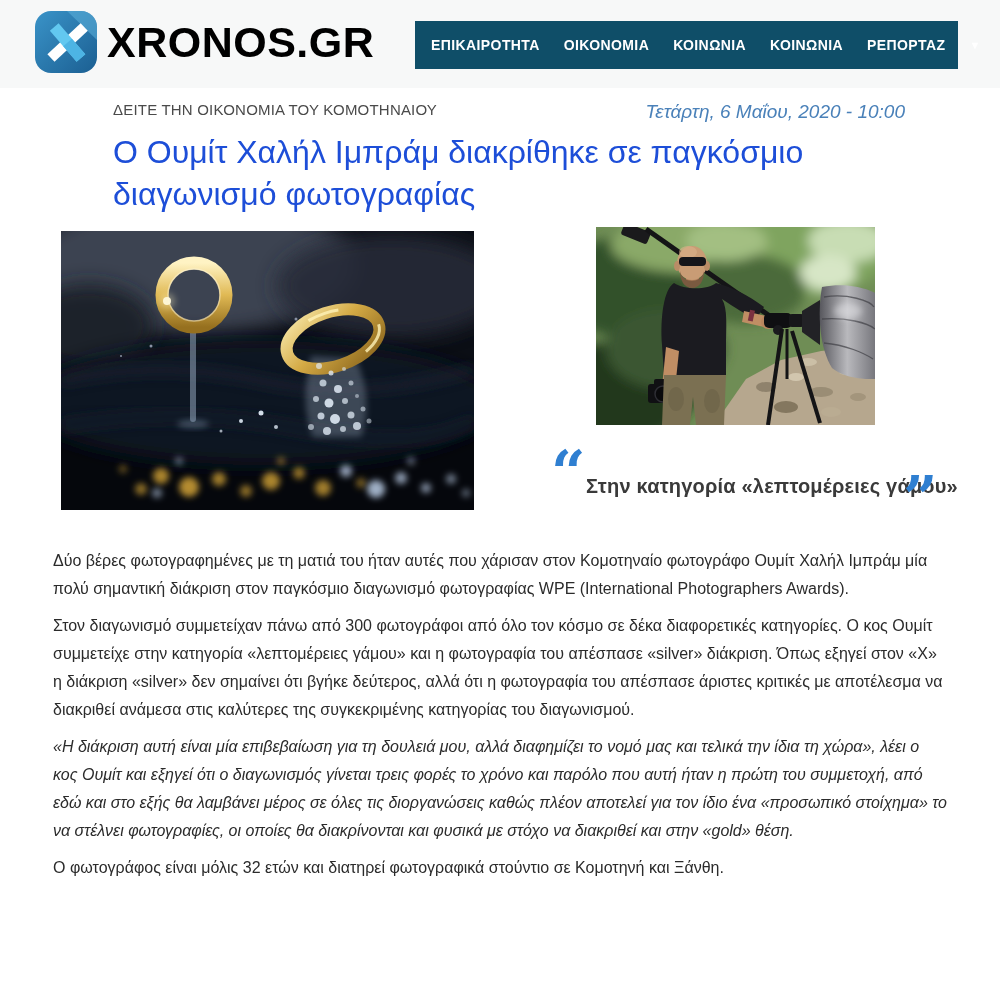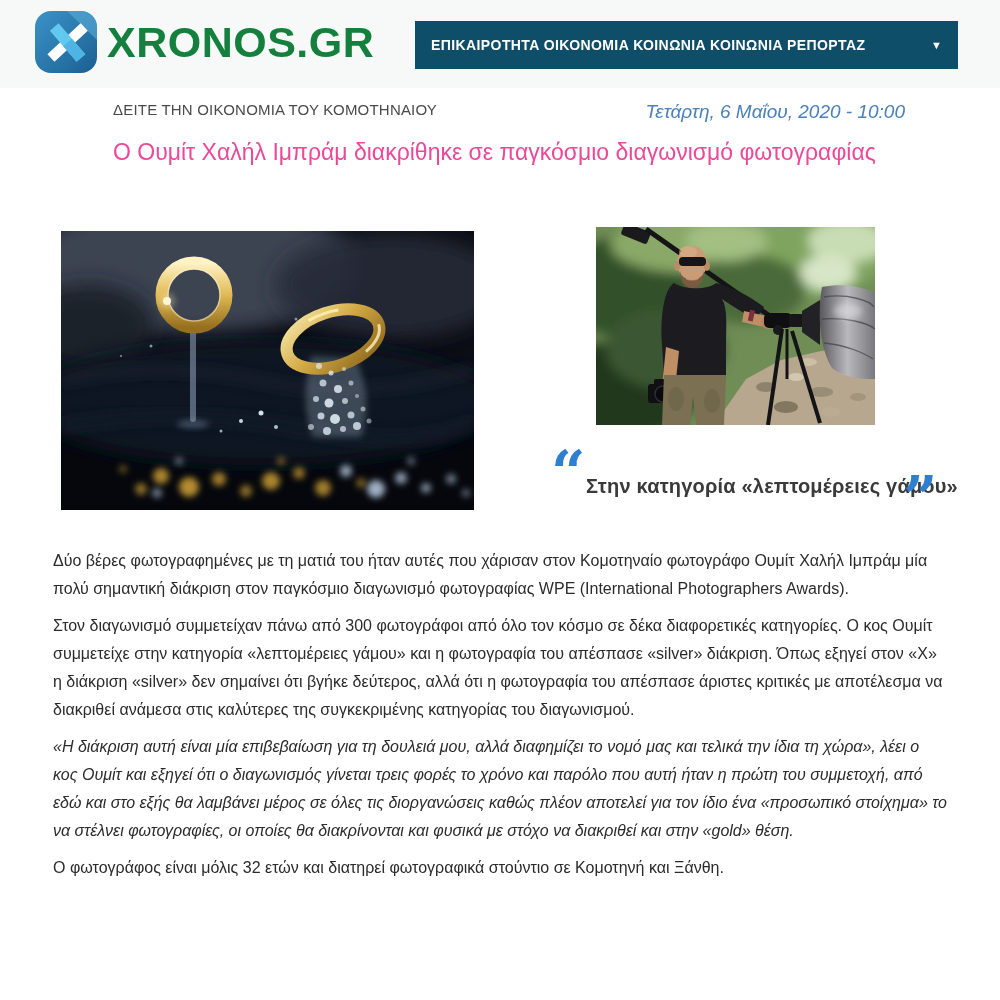--- a/index.html
+++ b/index.html
@@ -3,30 +3,30 @@
 <meta charset="utf-8">
 <style>
   html,body{margin:0;padding:0;background:#ffffff;}
   body{width:1000px;height:1000px;overflow:hidden;font-family:"Liberation Sans",sans-serif;position:relative;}
   .abs{position:absolute;}
 
   
   .site-header{left:0;top:0;width:1000px;height:88px;background:#f7f8f8;}
   .logo{left:34px;top:10px;display:flex;align-items:center;text-decoration:none;cursor:pointer;}
   .logo-icon{width:64px;height:64px;display:block;}
-  .logo-text{margin-left:9px;font-size:43px;font-weight:bold;color:#15803d;letter-spacing:0.5px;line-height:64px;}
-
-  .main-nav{left:415px;top:21px;width:543px;height:48px;background:#0f4e68;display:flex;align-items:center;padding:12px 16px;box-sizing:border-box;gap:4px;}
+  .logo-text{margin-left:9px;font-size:43px;font-weight:bold;color:#000000;letter-spacing:0.5px;line-height:64px;}
+
+  .main-nav{left:415px;top:21px;width:543px;height:48px;background:#0f4e68;display:flex;align-items:center;padding:12px 16px;box-sizing:border-box;gap:24px;}
   .nav-item{color:#ffffff;font-size:14px;font-weight:bold;letter-spacing:0.4px;text-decoration:none;white-space:nowrap;cursor:pointer;}
   .nav-more{color:#ffffff;font-size:11px;margin-left:auto;cursor:pointer;}
 
   
   .article-kicker{left:113px;top:101px;font-size:15px;color:#4a4a4a;letter-spacing:0.2px;}
   .article-date{top:101px;right:95px;font-size:19px;font-style:italic;color:#4a81b9;}
-  .article-title{left:113px;top:131px;width:780px;margin:0;font-size:23px;line-height:42px;font-weight:400;color:#ec4899;}
+  .article-title{left:113px;top:131px;width:780px;margin:0;font-size:32px;line-height:42px;font-weight:400;color:#1d4ed8;}
 
   
   .fig-rings{left:61px;top:231px;width:413px;height:279px;margin:0;}
   .fig-photographer{left:596px;top:227px;width:279px;height:198px;margin:0;}
   figure svg{display:block;}
 
   
   .q-glyph{font-family:"DejaVu Serif",serif;font-weight:bold;color:#2f7fd1;font-size:60px;line-height:40px;}
   .q-open{left:551px;top:452px;}
   .q-close{left:903px;top:478px;}

